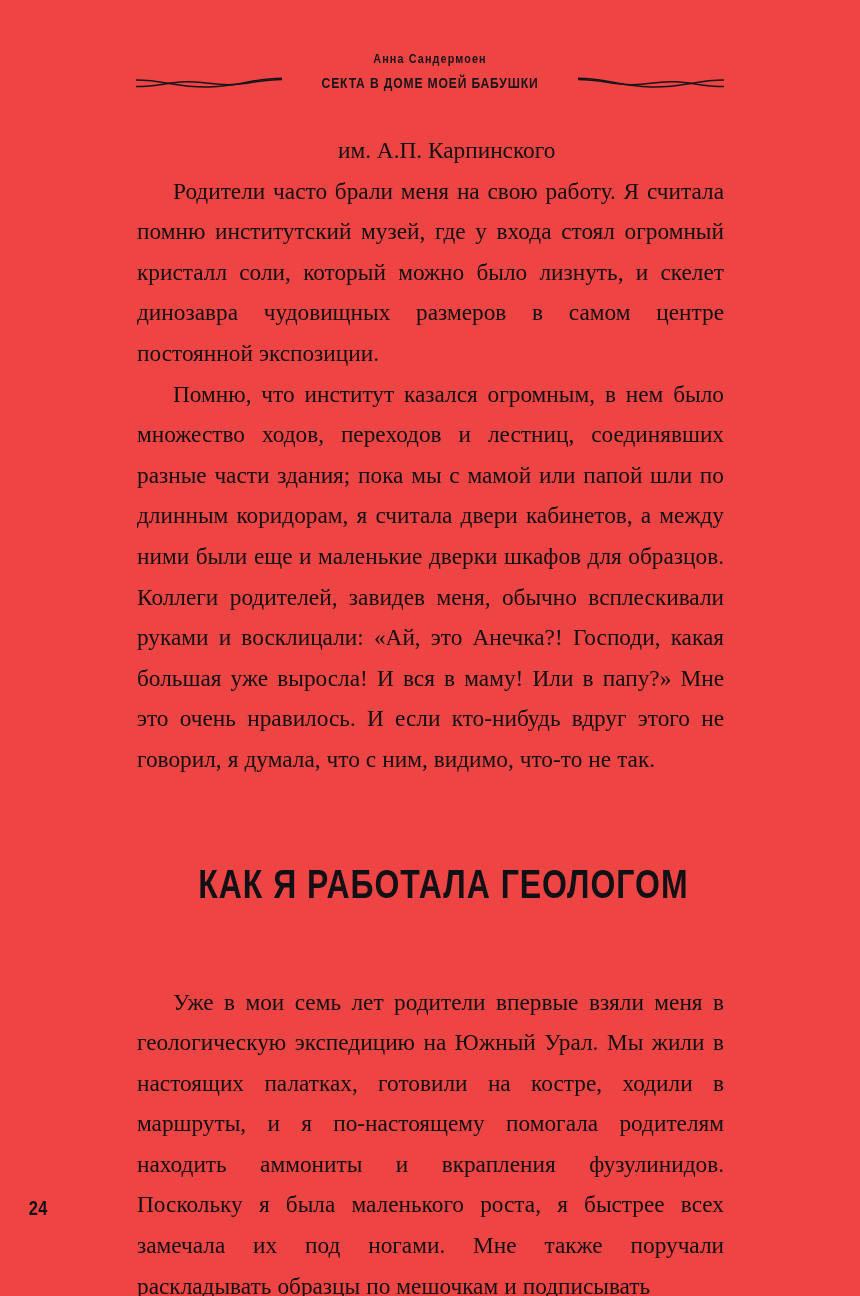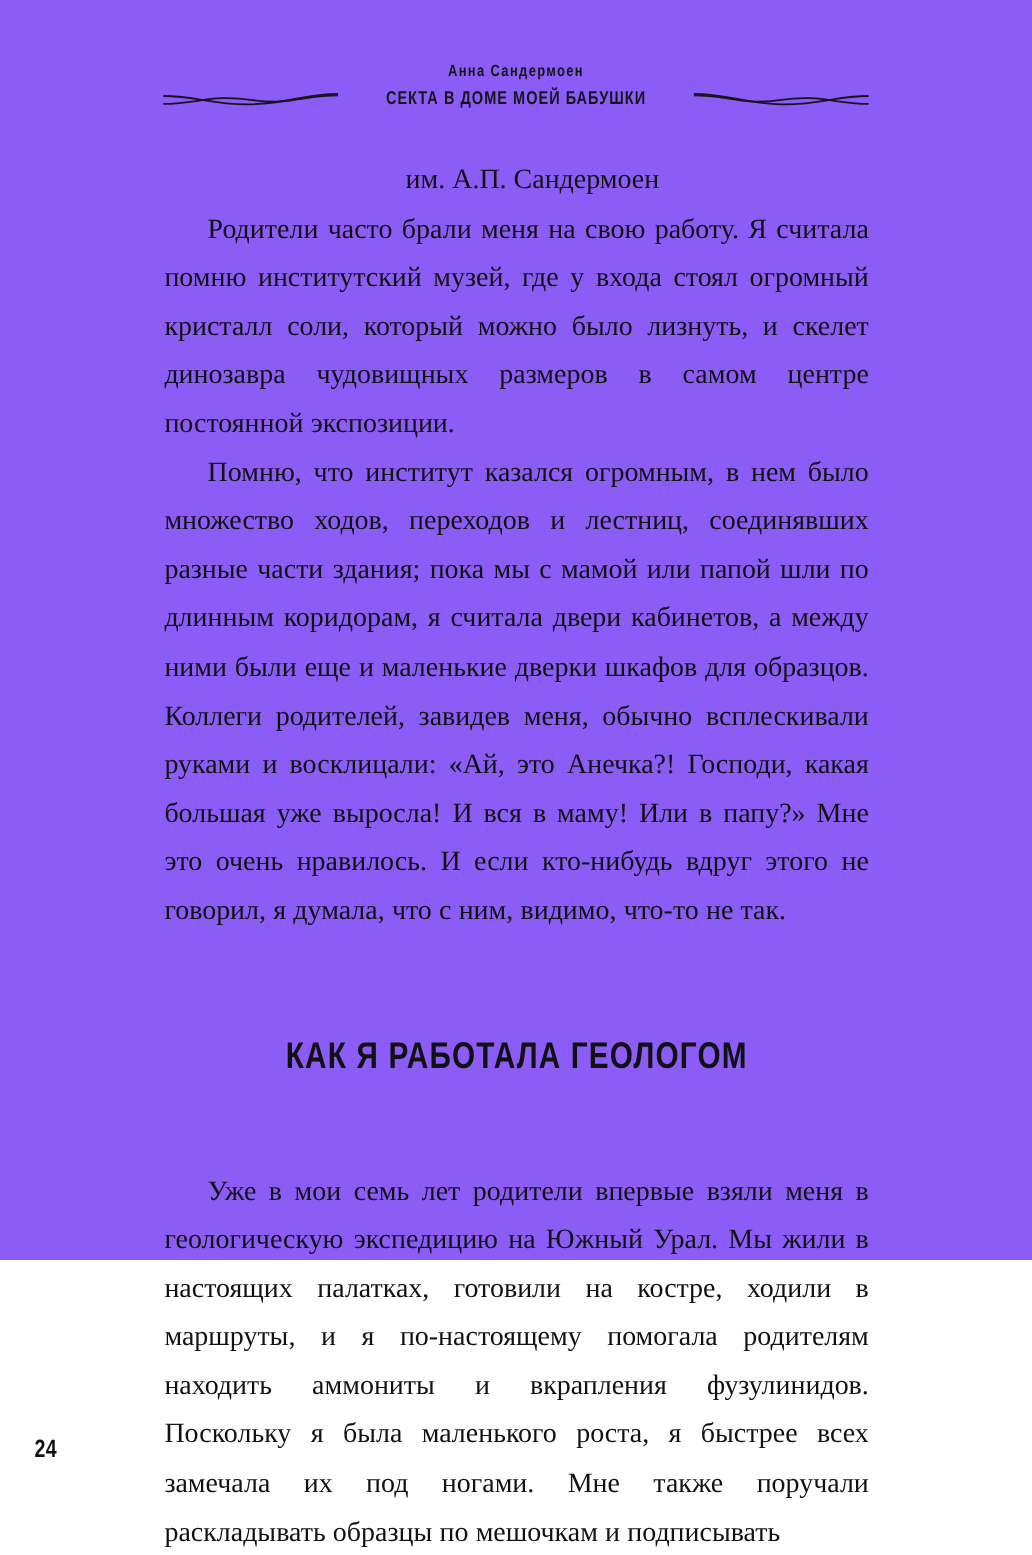--- a/index.html
+++ b/index.html
@@ -15,22 +15,22 @@
     overflow: hidden;
     font-family: "Liberation Serif", "DejaVu Serif", serif;
     color: #111111;
     -webkit-font-smoothing: antialiased;
   }
 
   .page {
     position: absolute;
     inset: 0;
     width: 860px;
-    height: 1050px;
-    background: #8b5cf6;
+    height: 1296px;
+    background: #ef4444;
   }
 
   
   .running-head {
     position: absolute;
     left: 0;
     right: 0;
     top: 52px;
     height: 58px;
   }
@@ -102,21 +102,21 @@
     text-align: left;
   }
 
   
   h2.chapter {
     margin: 0;
     padding: 0;
     text-align: center;
     font-family: "Liberation Sans", "DejaVu Sans", sans-serif;
     font-weight: 700;
-    font-size: 31px;
+    font-size: 40px;
     letter-spacing: 1.2px;
     line-height: 1;
     color: #111115;
     white-space: nowrap;
   }
   .chapter-inner {
     display: inline-block;
     transform: scaleX(0.80);
     transform-origin: center center;
   }
@@ -165,21 +165,21 @@
       <svg class="rh-orn" viewBox="0 0 200 18" preserveAspectRatio="none">
         <path d="M0,5.4 C40,5.4 55,14.0 100,9.2 C145,4.4 160,12.6 200,12.6" fill="none" stroke="#15151a" stroke-width="1.5"></path>
         <path d="M0,4.2 C40,4.2 55,12.2 100,12.9 C145,13.6 160,6.0 200,6.0" fill="none" stroke="#15151a" stroke-width="1.5"></path>
       </svg>
 
     </div>
   </div>
 
   <div class="textblock">
 
-    <div class="contline">им. А.П. Сандермоен</div>
+    <div class="contline">им. А.П. Карпинского</div>
 
     <p class="body">Родители часто брали меня на свою работу. Я считала помню институтский музей, где у входа стоял огром­ный кристалл соли, который можно было лизнуть, и скелет динозавра чудовищных размеров в самом цен­тре постоянной экспозиции.</p>
 
     <p class="body">Помню, что институт казался огромным, в нем было множество ходов, переходов и лестниц, соединявших разные части здания; пока мы с мамой или папой шли по длинным коридорам, я считала двери кабинетов, а между ними были еще и маленькие дверки шкафов для образцов. Коллеги родителей, завидев меня, обыч­но всплескивали руками и восклицали: «Ай, это Анеч­ка?! Господи, какая большая уже выросла! И вся в маму! Или в папу?» Мне это очень нравилось. И если кто-ни­будь вдруг этого не говорил, я думала, что с ним, види­мо, что-то не так.</p>
 
     <div class="sp-before-heading"></div>
 
     <h2 class="chapter">
       <span class="chapter-inner">КАК Я РАБОТАЛА ГЕОЛОГОМ</span>
     </h2>

